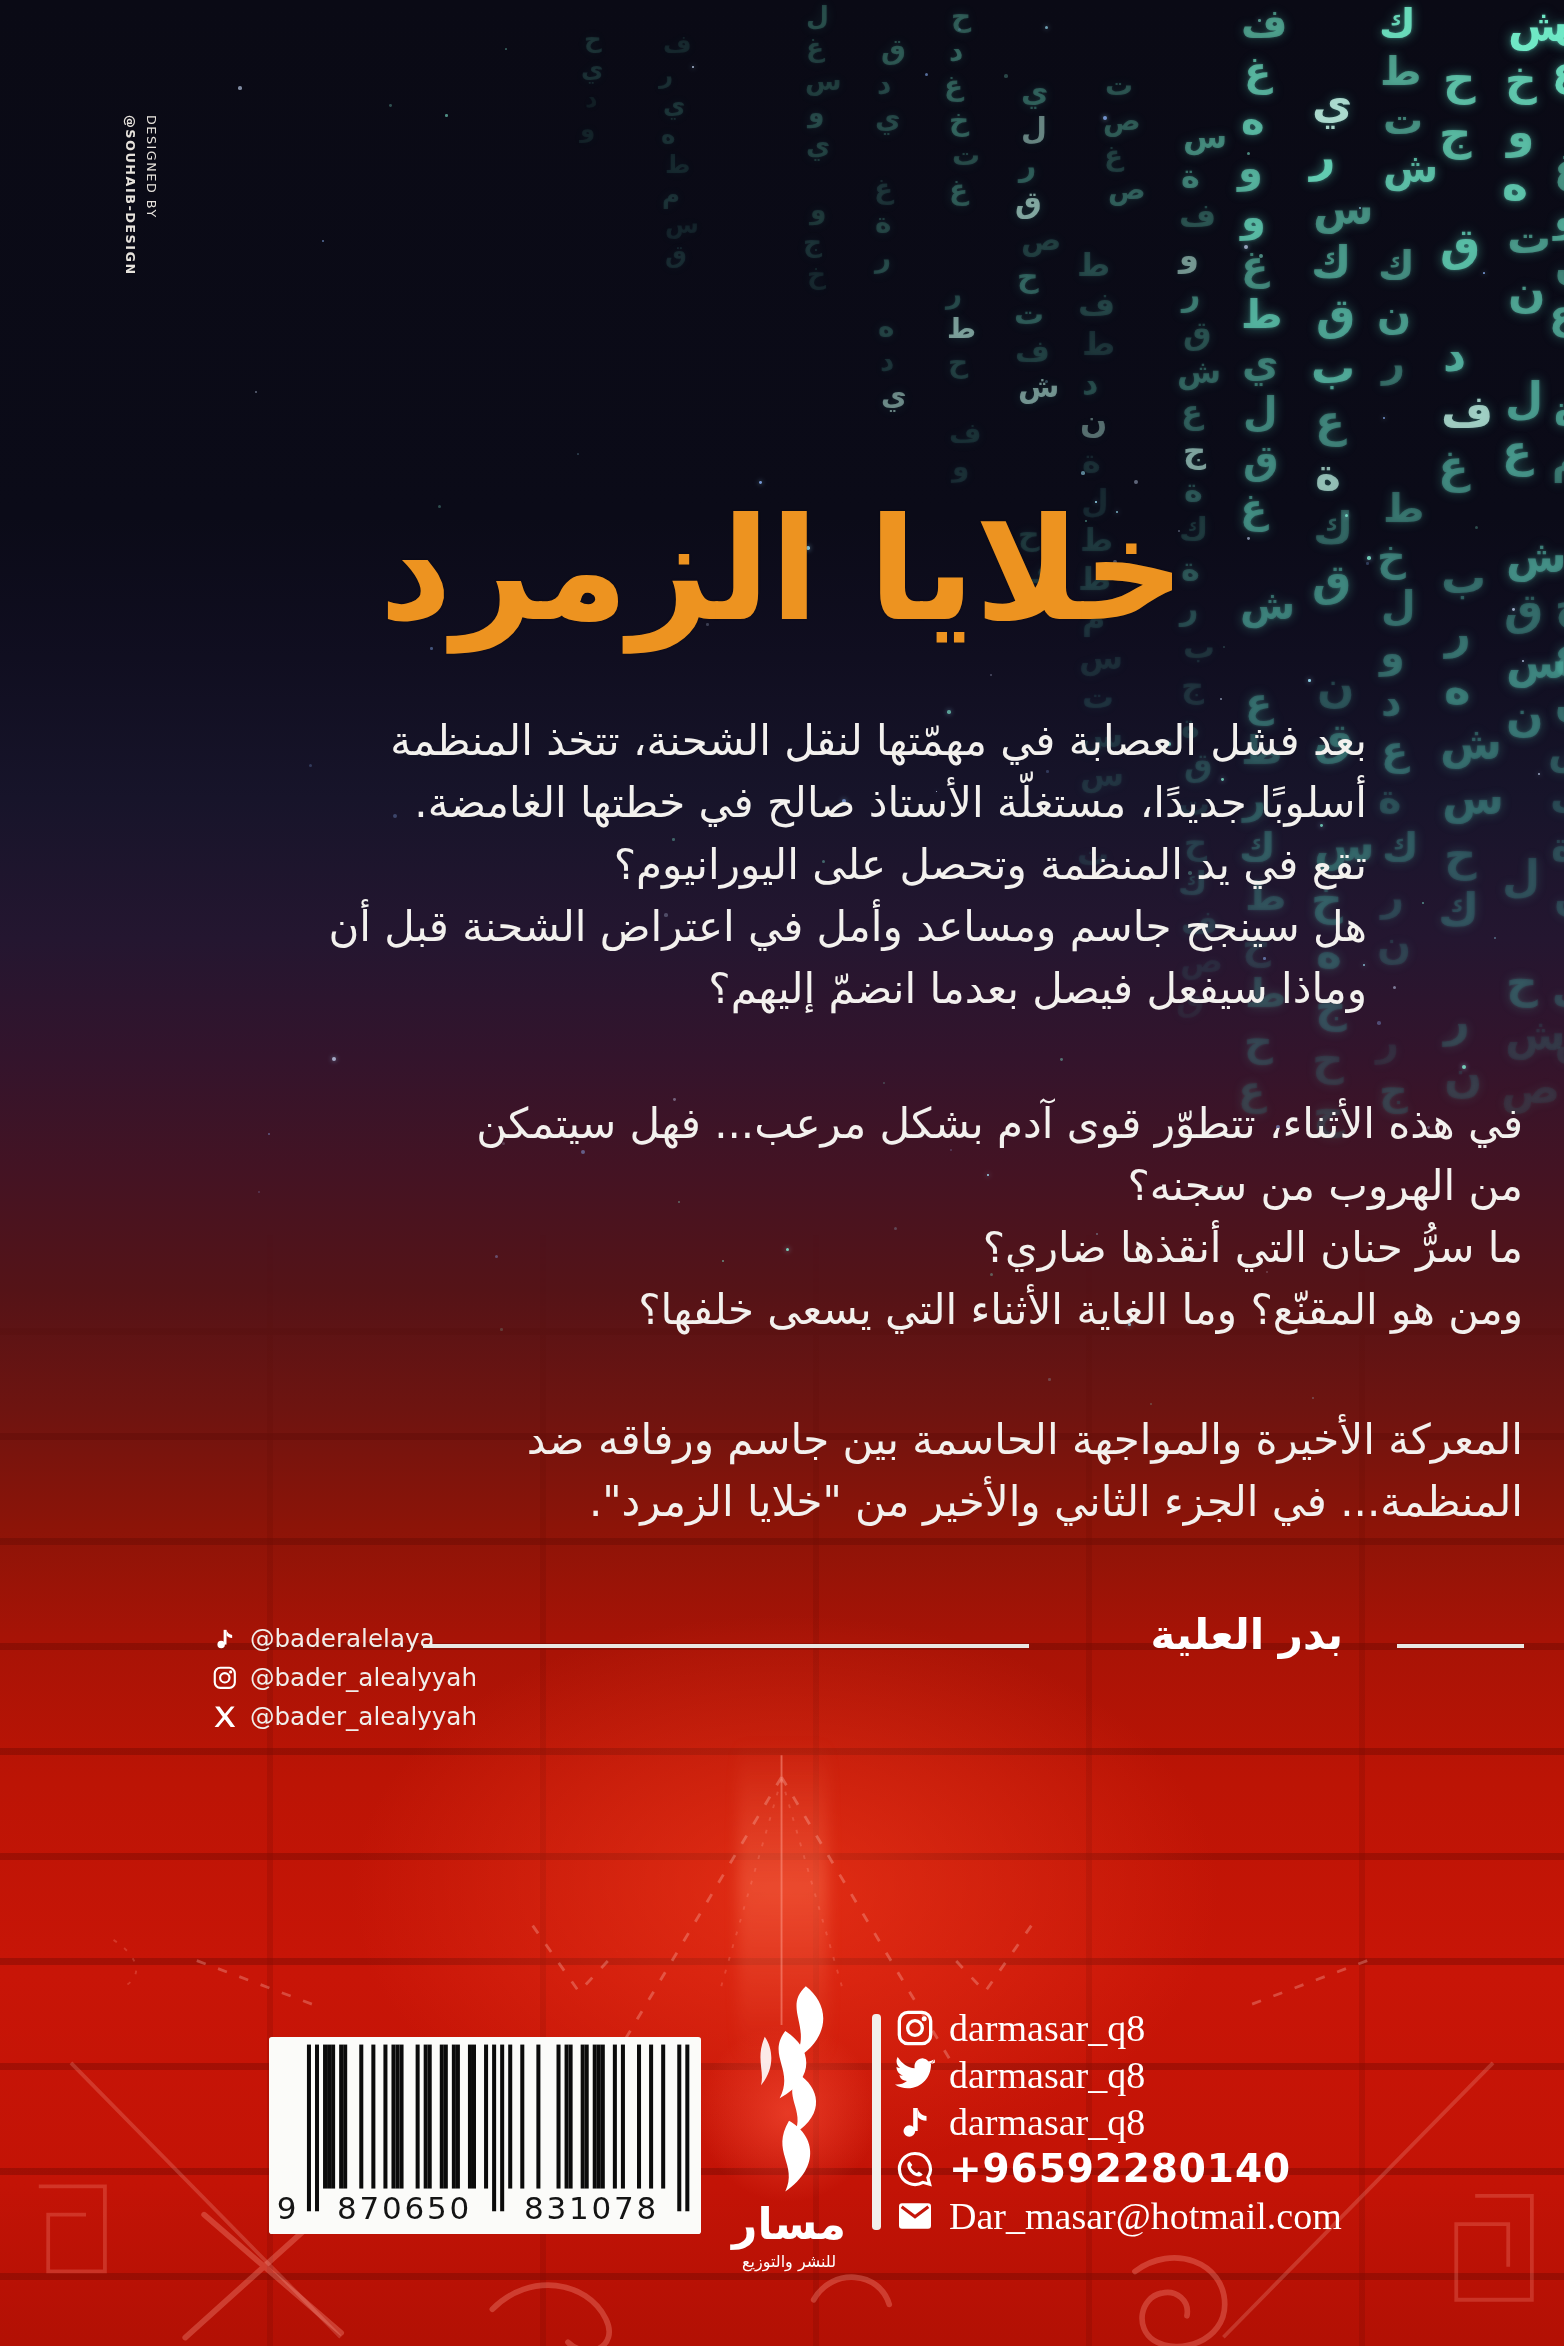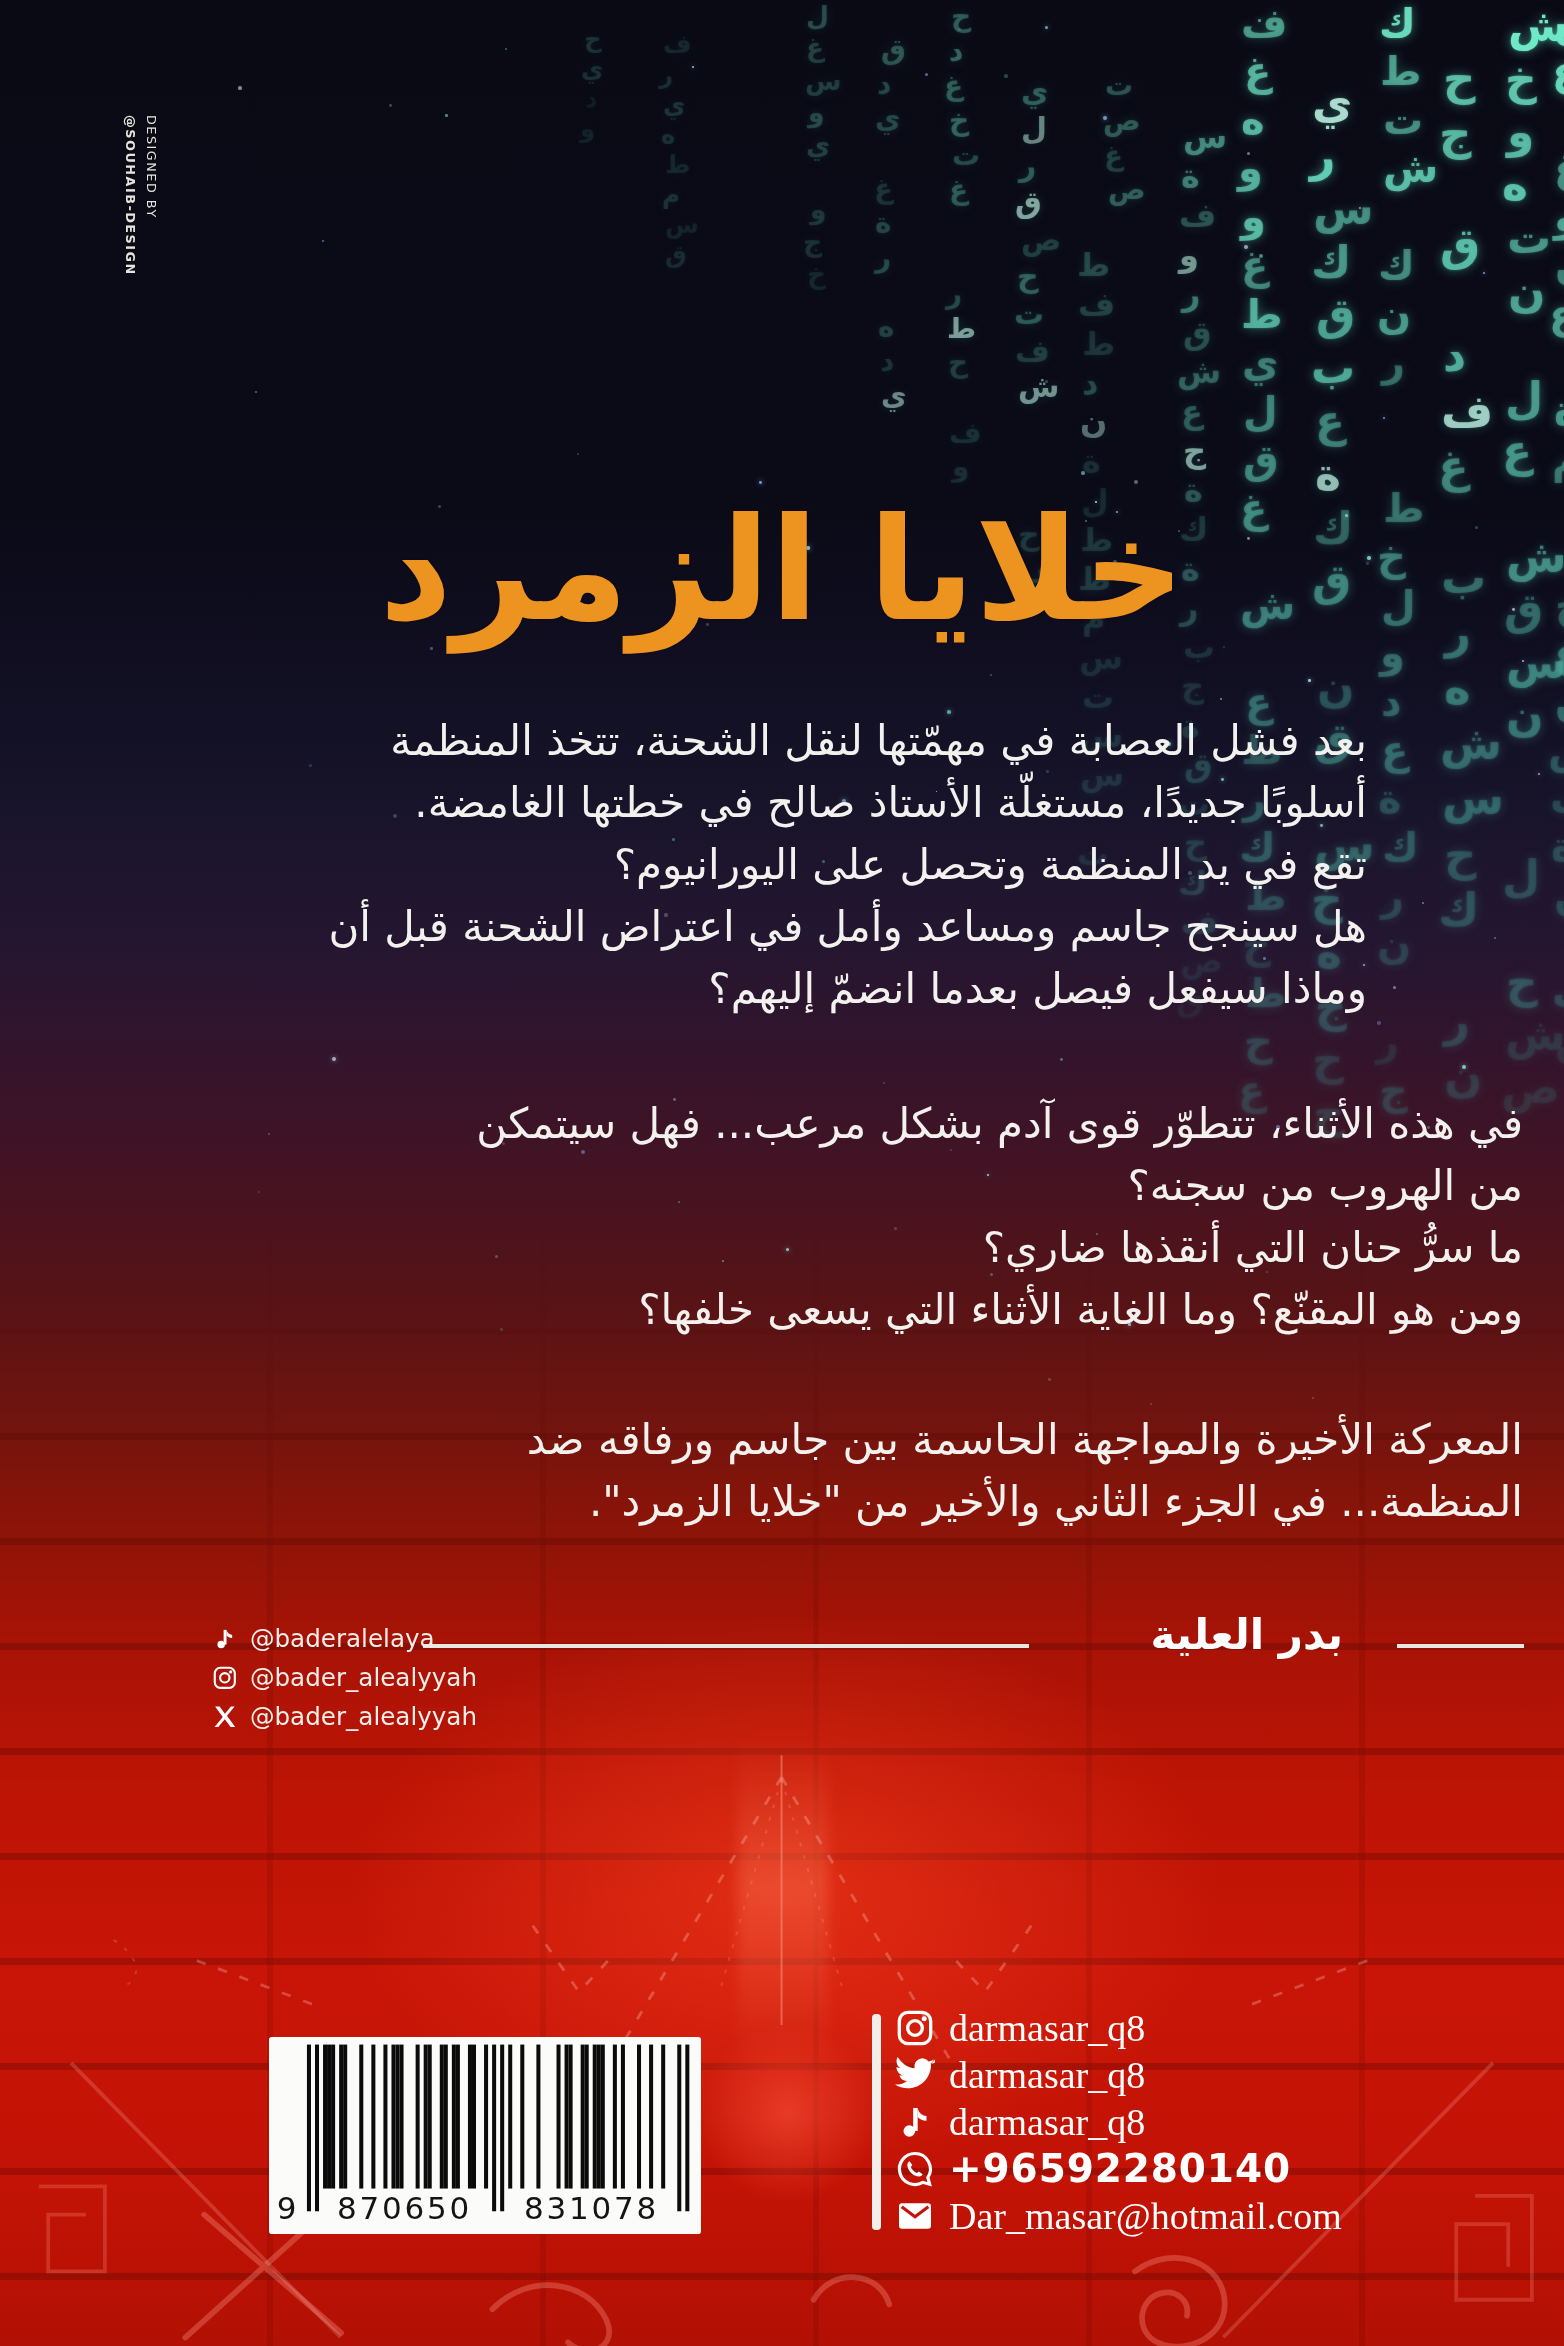--- a/index.html
+++ b/index.html
@@ -541,20 +541,33 @@
         <rect x="401.25" y="8" width="4.25" height="152" fill="#0b0b0b"></rect>
         <rect x="414.00" y="8" width="4.25" height="152" fill="#0b0b0b"></rect>
         <rect x="431.00" y="8" width="4.25" height="176" fill="#0b0b0b"></rect>
         <rect x="439.50" y="8" width="4.25" height="176" fill="#0b0b0b"></rect>
       </svg>
     <div class="bc-num bc-n0">9</div>
     <div class="bc-num bc-n1">870650</div>
     <div class="bc-num bc-n2">831078</div>
   </div>
 
+  <div class="logo">
+    <svg width="112" height="216" viewBox="0 0 120 230">
+      <g fill="#fff">
+        <path d="M78 6 C52 30 88 52 64 86 C106 62 104 26 78 6 Z"></path>
+        <path d="M56 54 C36 80 66 96 50 126 C92 102 82 70 56 54 Z"></path>
+        <path d="M70 100 C52 124 78 138 66 164 C100 142 92 114 70 100 Z"></path>
+        <path d="M60 150 C40 184 70 196 56 226 C96 198 86 164 60 150 Z"></path>
+        <path d="M34 60 C24 84 34 96 30 112 C44 96 44 74 34 60 Z" opacity="0.9"></path>
+      </g>
+    </svg>
+    <div class="logo-name" dir="rtl">مسار</div>
+    <div class="logo-tagline" dir="rtl">للنشر والتوزيع</div>
+  </div>
 
   <div class="pub-separator"></div>
   <div class="contacts" id="publisher-contacts">
       <div class="ct-row">
         <svg viewBox="0 0 24 24" class="ct-icon">
           <use href="#i-instagram"></use>
         </svg>
         <span>darmasar_q8</span>
       </div>
       <div class="ct-row">

